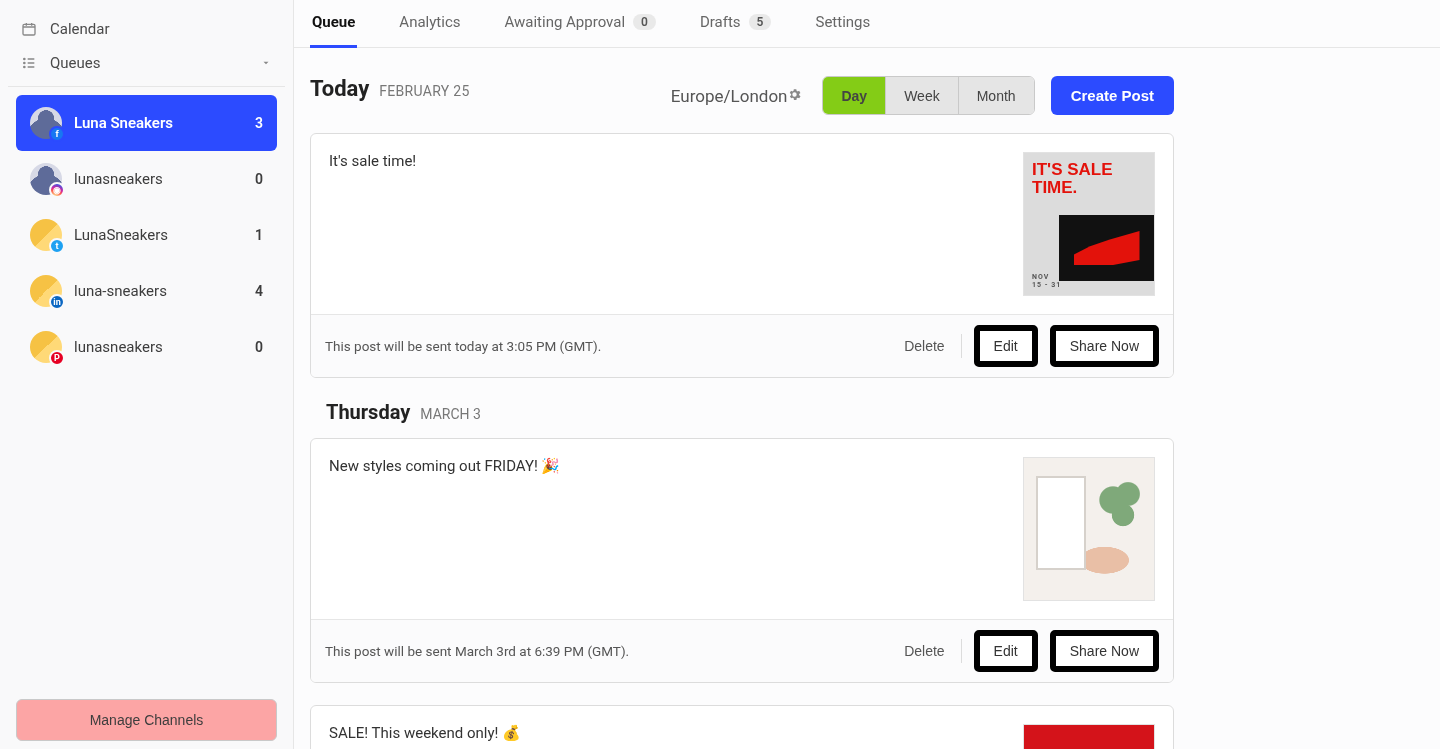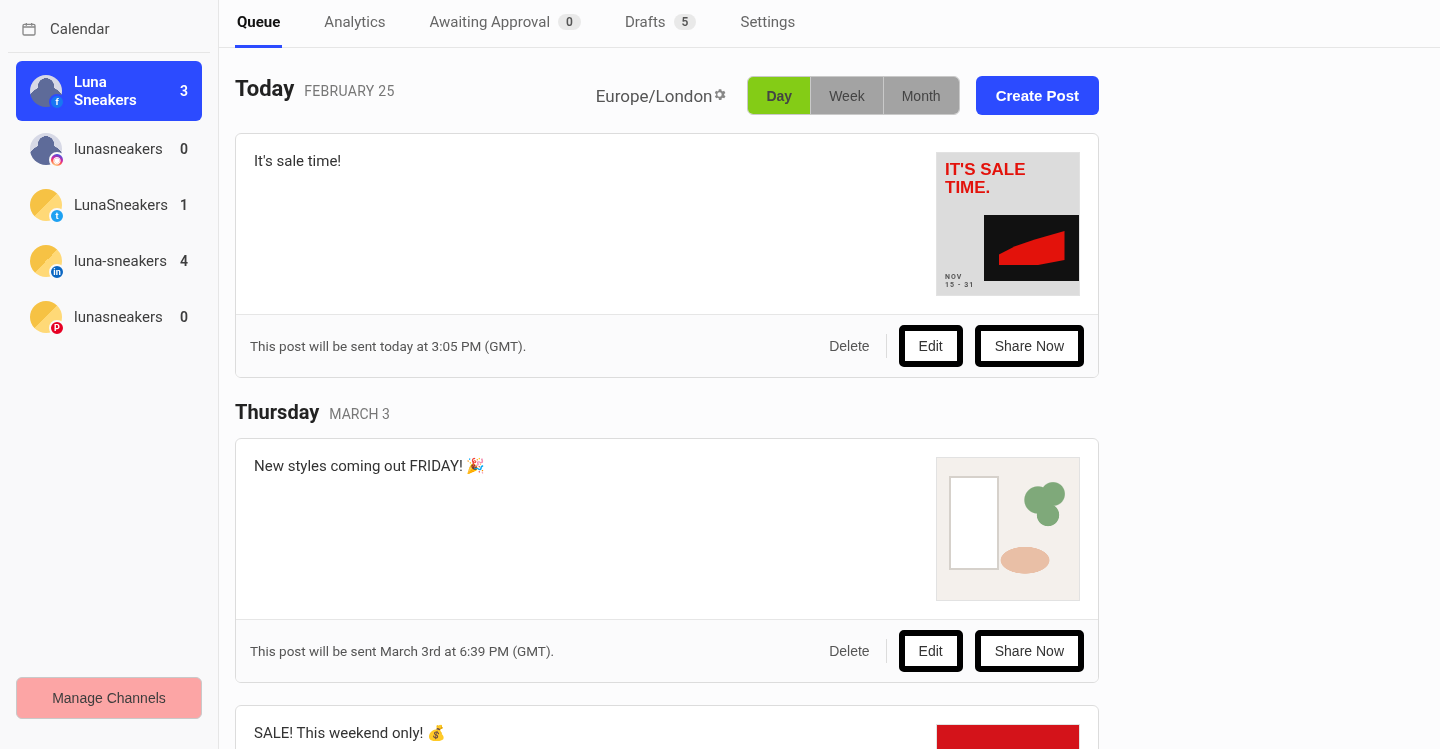--- a/index.html
+++ b/index.html
@@ -9,25 +9,25 @@
     color: #3d3d3d;
     background: #fcfcfd;
     width: 1440px;
     height: 749px;
     overflow: hidden;
   }
   .app { display: flex; height: 100%; }
 
   
   .sidebar {
-    width: 219px;
+    width: 294px;
     flex-shrink: 0;
     border-right: 1px solid #e6e6e6;
     background: #f9f9fa;
-    padding: 12px 8px 22px 8px;
+    padding: 12px 8px 0 8px;
     display: flex;
     flex-direction: column;
   }
   .side-top { flex: 1; }
   .nav-item {
     display: flex;
     align-items: center;
     gap: 12px;
     padding: 8px 10px 8px 12px;
     color: #4a4a4a;
@@ -153,21 +153,21 @@
   .gear-icon { color:#888; }
 
   .seg {
     display:flex;
     border:1px solid #c9c9c9;
     border-radius:6px;
     overflow:hidden;
     margin-left:20px;
   }
   .seg button {
-    background:#a3a3a3; border:none; padding:10px 18px;
+    background:#e5e5e5; border:none; padding:10px 18px;
     font-size:14px; color:#444; cursor:pointer;
     border-right:1px solid #c9c9c9;
   }
   .seg button:last-child { border-right:none; }
   .seg button.active { font-weight:600; background:#84cc16; }
 
   .create-btn {
     margin-left:16px;
     background:#2c4bff; color:#fff;
     border:none; border-radius:6px;
@@ -183,21 +183,21 @@
     overflow:hidden;
   }
   .post-body {
     display:flex;
     padding:18px 18px 18px 18px;
     gap:18px;
     min-height:170px;
   }
   .post-text { flex:1; font-size:15px; color:#333; }
   .post-thumb {
-    width:144px; height:144px;
+    width:132px; height:144px;
     border:1px solid #e2e2e2;
     flex-shrink:0;
     background:#737373;
     display:flex; align-items:stretch;
   }
   .thumb-sale {
     width:100%; display:flex; flex-direction:column;
     background:#dcdcdc; position:relative;
   }
   .thumb-sale .headline {
@@ -256,38 +256,54 @@
     background:transparent; border:none; color:#555;
     font-size:14px; cursor:pointer; padding:6px 4px;
   }
   .vline { width:1px; height:24px; background:#dcdcdc; }
   .ghost-btn {
     background:#fff; border:6px solid #000000; border-radius:5px;
     padding:7px 14px; font-size:14px; font-weight:500; cursor:pointer; color:#333;
   }
 
   .group-heading { display:flex; align-items:baseline; gap:10px; margin:6px 0 14px; }
-  .group-heading .dname { font-size:20px; font-weight:700; color:#222; }
+  .group-heading .dname { font-size:20px; font-weight:700; color:#222;margin-left:16px; }
   .group-heading .ddate { font-size:14px; color:#777; }
 </style>
 </head>
 <body>
 
 <div class="app">
   <aside class="sidebar">
     <div class="side-top">
       <div class="nav-item">
         <span class="nav-icon">
           <svg width="16" height="16" viewBox="0 0 24 24" fill="none" stroke="currentColor" stroke-width="2">
               <rect x="3" y="5" width="18" height="16" rx="2"></rect>
               <path d="M3 9h18M8 3v4M16 3v4"></path>
             </svg>
         </span>
         <span>Calendar</span>
       </div>
+      <div class="nav-item">
+        <span class="nav-icon">
+          <svg width="16" height="16" viewBox="0 0 24 24" fill="none" stroke="currentColor" stroke-width="2">
+              <circle cx="5" cy="6" r="1"></circle>
+              <circle cx="5" cy="12" r="1"></circle>
+              <circle cx="5" cy="18" r="1"></circle>
+              <path d="M10 6h10M10 12h10M10 18h10"></path>
+            </svg>
+        </span>
+        <span>Queues</span>
+        <span class="chev nav-icon">
+          <svg width="10" height="10" viewBox="0 0 24 24" fill="currentColor">
+              <path d="M6 9l6 6 6-6z"></path>
+            </svg>
+        </span>
+      </div>
 
       <div class="divider"></div>
 
       <div class="channel-list" id="channel-list">
           <div class="channel active">
     <span class="avatar">
       <span class="silhouette"></span>
       <span class="net-badge net-fb">
                 <span class="net-glyph">f</span>
               </span>

